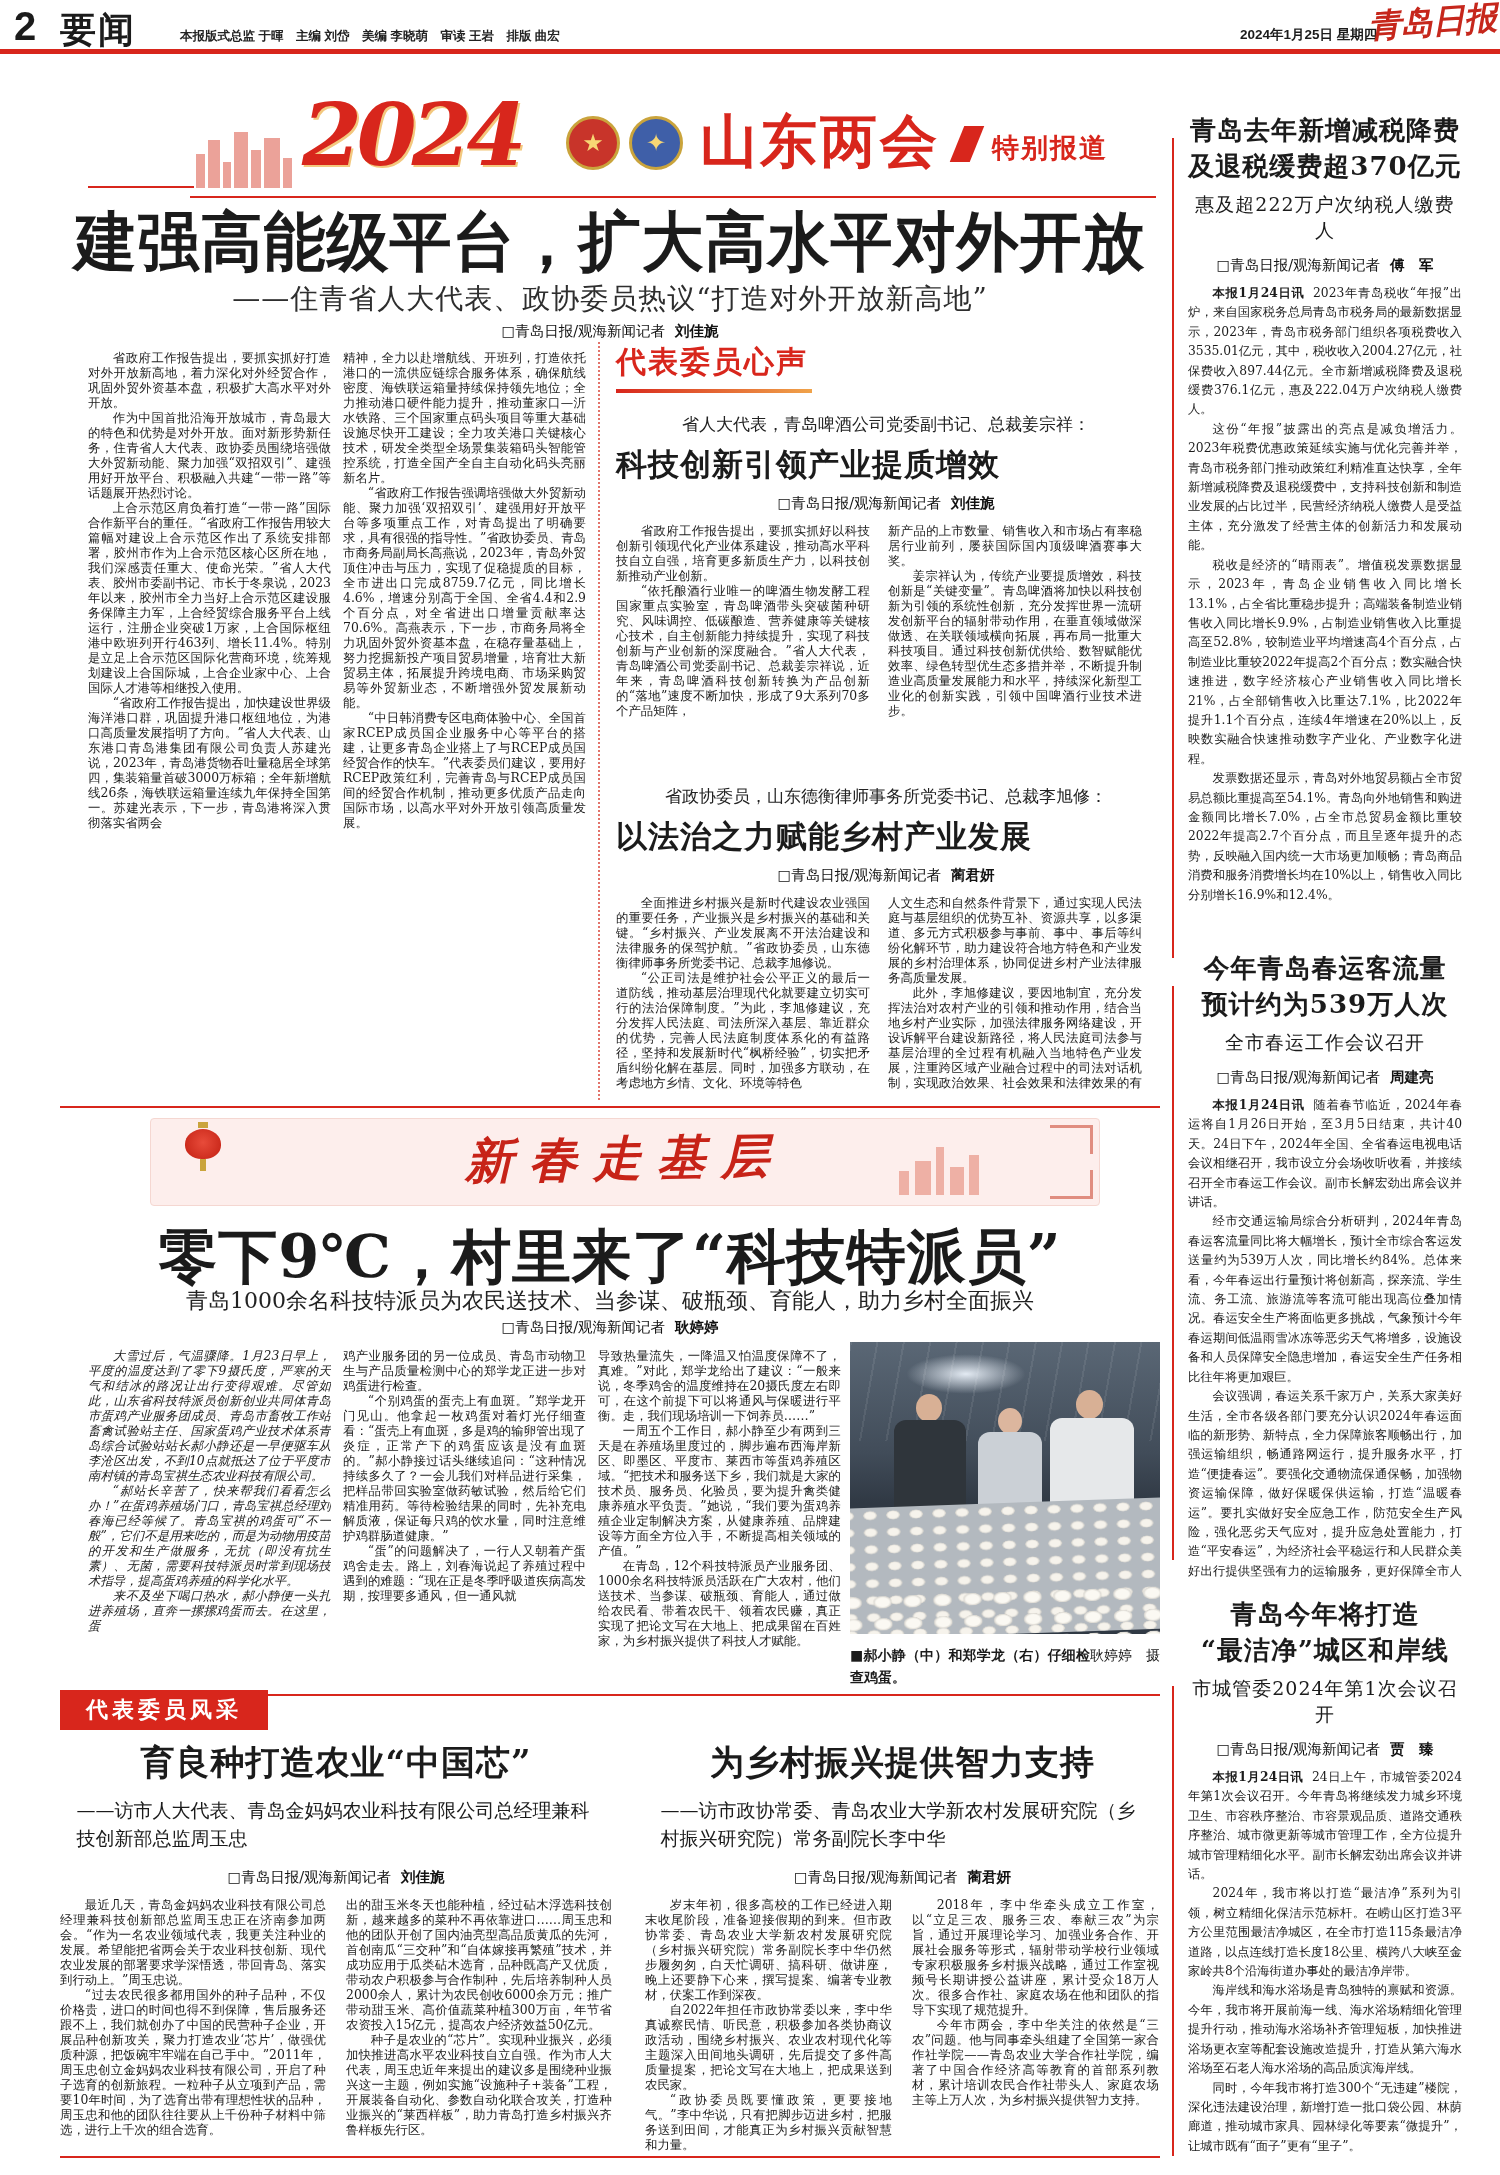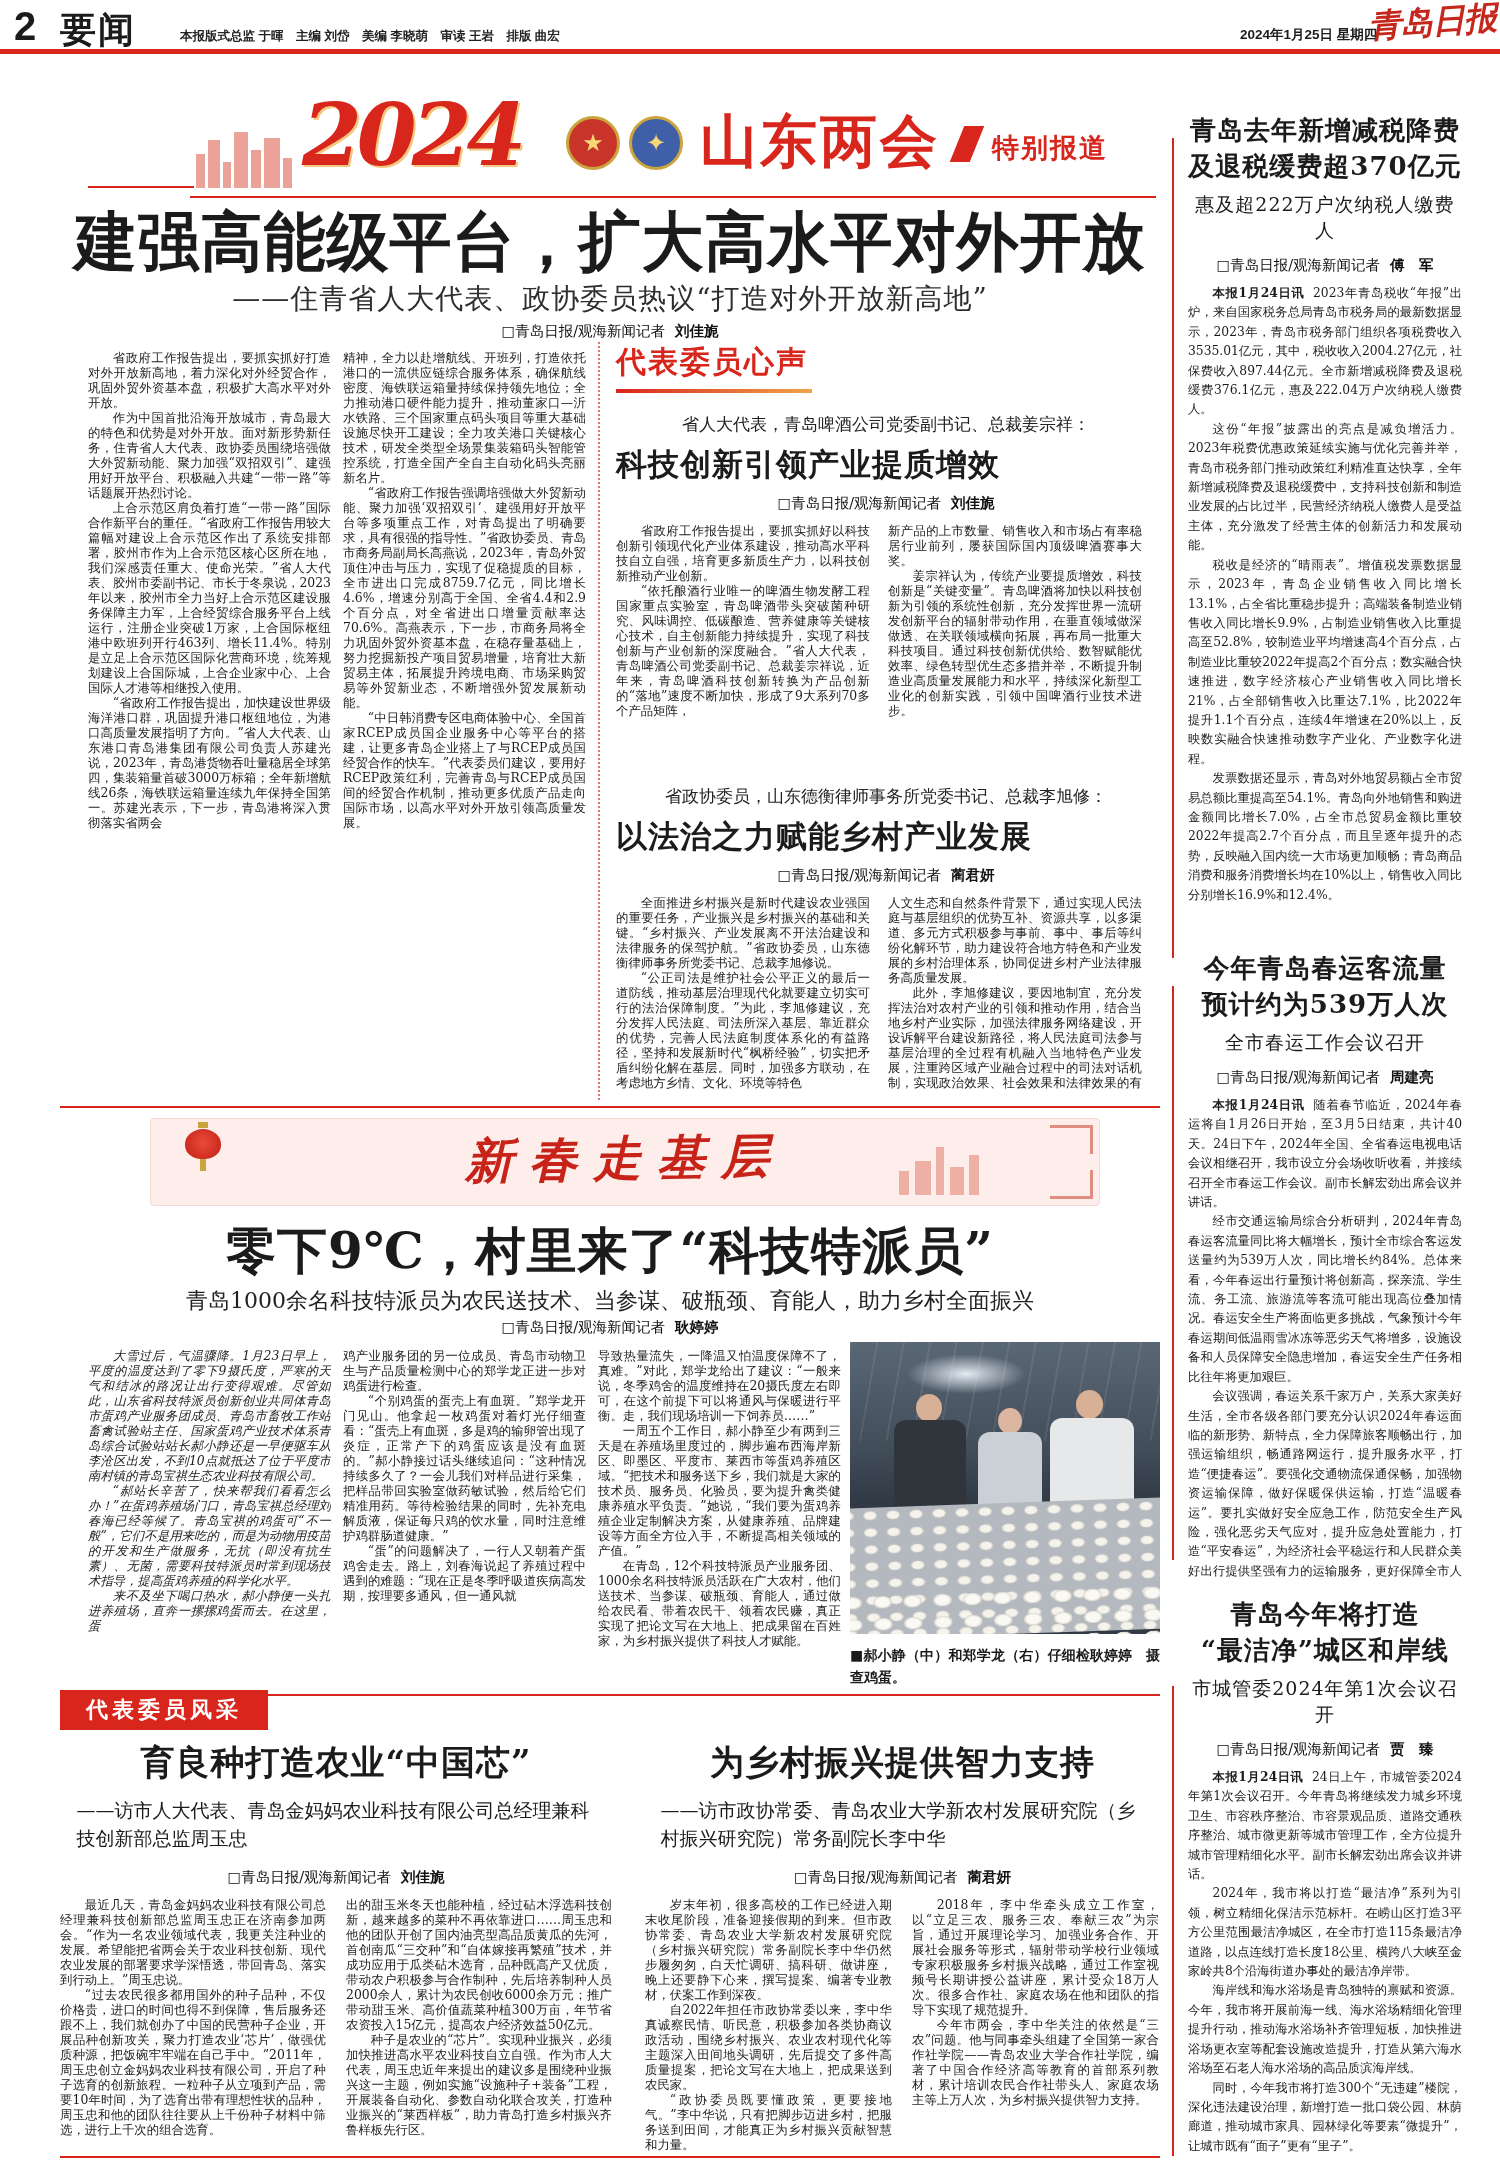--- a/index.html
+++ b/index.html
@@ -51,41 +51,41 @@
   
   .cj-topline{left:60px;top:1106px;width:1100px;height:2px;background:#d8261c;}
   .cj-banner{left:150px;top:1118px;width:948px;height:86px;background:#fdeeec;border:1px solid #f5d7d1;border-radius:4px;}
   .cj-callig{position:absolute;left:0;top:8px;width:100%;text-align:center;font-size:48px;font-weight:bold;font-style:italic;
              color:#c72318;letter-spacing:16px;transform:rotate(-1deg);}
   .lantern{position:absolute;left:34px;top:10px;width:36px;height:30px;background:radial-gradient(circle at 50% 45%,#e84b3a,#c21f12);border-radius:50% 50% 46% 46%;}
   .lantern:before{content:"";position:absolute;left:13px;top:-7px;width:10px;height:6px;background:#caa43c;}
   .lantern:after{content:"";position:absolute;left:15px;bottom:-12px;width:6px;height:12px;background:#caa43c;}
   .cj-skyline i{position:absolute;bottom:10px;background:#eeb0a5;}
   .cj-corner{position:absolute;width:40px;height:26px;border:3px solid #e08d80;border-left:none;}
-  .cj-h1{left:60px;top:1218px;width:1100px;text-align:center;font-size:50px;font-weight:bold;letter-spacing:1px;}
+  .cj-h1{left:60px;top:1218px;width:1100px;text-align:center;font-size:59px;font-weight:bold;letter-spacing:1px;}
   .cj-sub{left:60px;top:1286px;width:1100px;text-align:center;font-size:22px;color:#222;}
   .cj-by{left:60px;top:1318px;width:1100px;text-align:center;}
   .cj-c{top:1348px;width:243px;height:336px;}
   
   .photo{left:850px;top:1342px;width:310px;height:292px;background:linear-gradient(180deg,#5a6775 0%,#414c59 38%,#303944 55%);overflow:hidden;}
   .ph-light{position:absolute;left:18%;top:4%;width:120px;height:40px;background:radial-gradient(ellipse,rgba(235,242,250,.95),rgba(235,242,250,0) 70%);}
   .ph-beam{position:absolute;left:0;top:0;width:100%;height:34%;
            background:repeating-linear-gradient(100deg,rgba(255,255,255,.08) 0 2px,transparent 2px 26px);}
   .person{position:absolute;}
   .head{position:absolute;border-radius:50%;}
   .torso{position:absolute;border-radius:12px 12px 0 0;}
   .eggs{position:absolute;left:-4%;bottom:0;width:108%;height:45%;
         background-color:#b3b9bf;
         background-image:radial-gradient(ellipse 9px 6px at 11px 8px,#f6f3ec 55%,#d9d6cf 72%,rgba(0,0,0,0) 78%);
         background-size:23px 17px;transform:rotate(-2deg);}
   .eggs2{position:absolute;left:-4%;bottom:-6px;width:108%;height:18%;
         background-image:radial-gradient(ellipse 12px 8px at 15px 11px,#fbf9f3 55%,#d9d6cf 75%,rgba(0,0,0,0) 80%);
         background-size:30px 22px;transform:rotate(-2deg);}
   .caption{left:850px;top:1644px;width:310px;font-size:14px;font-weight:600;line-height:22px;text-align:justify;}
-  .caption .credit{float:right;font-weight:bold;}
+  .caption .credit{float:right;font-weight:normal;}
   
   .fc-topline{left:60px;top:1694px;width:1100px;height:2px;background:#d8261c;}
   .fc-botline{left:60px;top:2156px;width:1100px;height:2px;background:#d8261c;}
   .fc-label{left:60px;top:1690px;background:#d8261c;color:#fff;font-family:"Liberation Sans",sans-serif;
             font-size:22px;font-weight:bold;padding:5px 26px;letter-spacing:4px;}
   .fc-art{top:1740px;}
   .fc-title{text-align:center;font-size:34px;font-weight:bold;letter-spacing:1px;}
   .fc-sub{font-size:19px;margin:10px auto 16px;width:94%;line-height:28px;}
   .fc-by{text-align:center;margin-top:8px;}
   .fc-cols{display:flex;gap:20px;margin-top:10px;}

